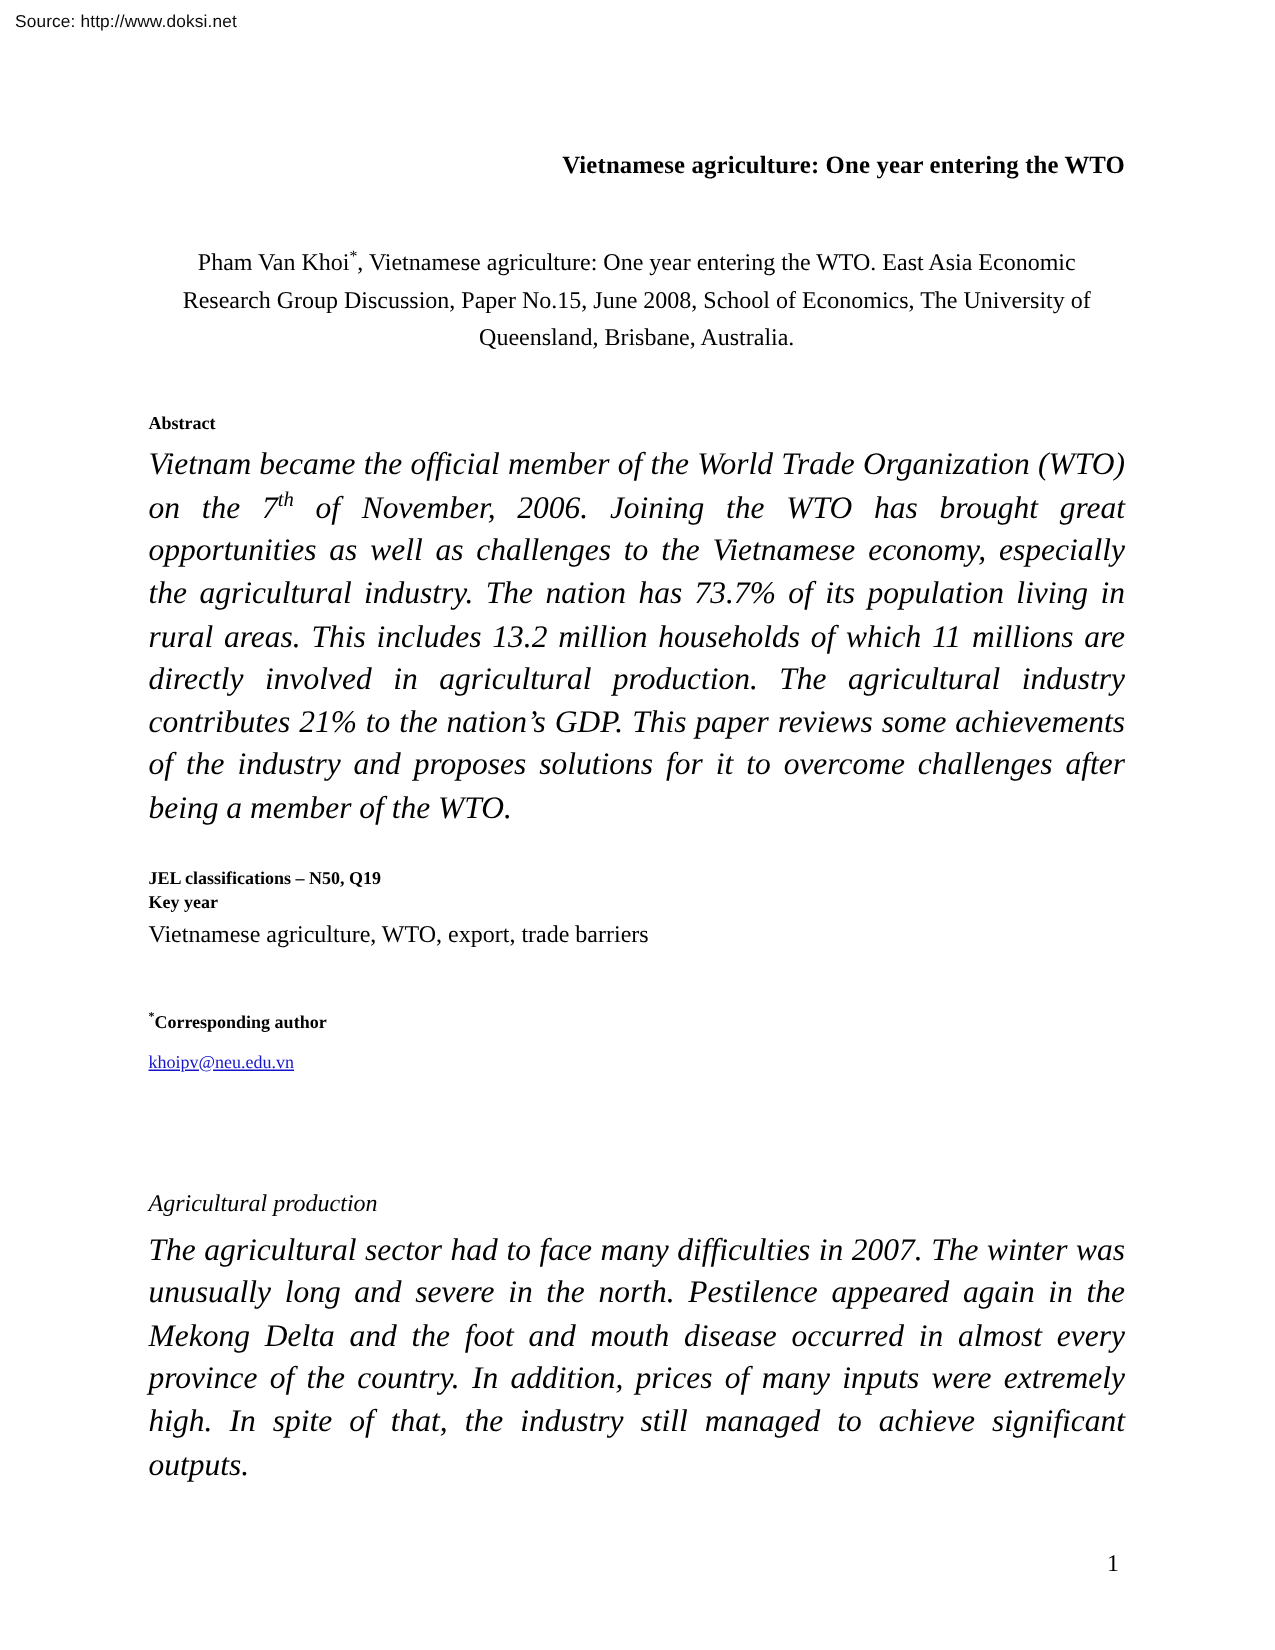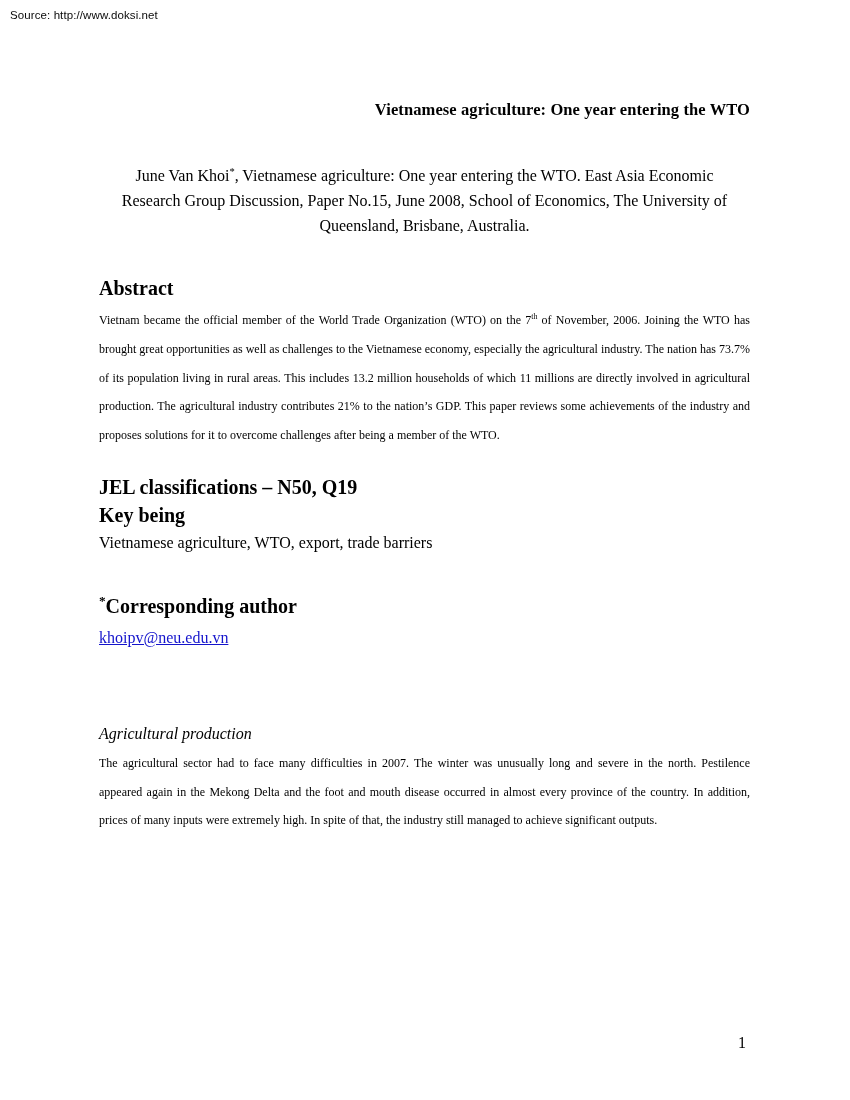--- a/index.html
+++ b/index.html
@@ -55,36 +55,37 @@
 
   .citation {
     margin-top: 42px;
     text-align: center;
     font-size: 16px;
     line-height: 1.58;
     padding: 0 18px;
   }
 
   .heading-bold {
-    font-size: 20px;
+    font-size: 12px;
     font-weight: bold;
     line-height: 1.4;
   }
 
   .heading-bold-italic {
     font-size: 16px;
     font-weight: normal;
     font-style: italic;
     line-height: 1.4;
   }
 
   .body-text {
-    font-size: 12px;
+    font-size: 21px;
     line-height: 28.6px;
     text-align: justify;
+    font-style: italic;
   }
 
   .plain-line {
     font-size: 16px;
     line-height: 28.6px;
   }
 
   .gap-abstract      { height: 36px; }
   .gap-section       { height: 30px; }
   .gap-small         { height: 4px; }
@@ -94,21 +95,21 @@
 
   sup {
     font-size: 0.66em;
     vertical-align: super;
     line-height: 0;
   }
 
   .email-link {
     color: #1414cc;
     text-decoration: underline;
-    font-size: 16px;
+    font-size: 12px;
     line-height: 28.6px;
     cursor: pointer;
   }
 
   .page-number {
     position: absolute;
     left: 738px;
     top: 1035px;
     font-size: 16px;
     line-height: 1;
@@ -119,38 +120,38 @@
 
 <div class="page">
 
   <div class="source-line">Source: http://www.doksi.net</div>
 
   <div class="content">
 
     <div class="doc-title">Vietnamese agriculture: One year entering the WTO</div>
 
     <div class="citation">
-      <span>June Van Khoi</span><sup>*</sup><span>, Vietnamese agriculture: One year entering the WTO. East Asia Economic Research Group Discussion, Paper No.15, June 2008, School of Economics, The University of Queensland, Brisbane, Australia.</span>
+      <span>Pham Van Khoi</span><sup>*</sup><span>, Vietnamese agriculture: One year entering the WTO. East Asia Economic Research Group Discussion, Paper No.15, June 2008, School of Economics, The University of Queensland, Brisbane, Australia.</span>
     </div>
 
     <div class="gap-abstract"></div>
 
     <div class="heading-bold">Abstract</div>
 
     <div class="gap-small"></div>
 
     <div class="body-text">
       <span>Vietnam became the official member of the World Trade Organization (WTO) on the 7</span><sup>th</sup><span> of November, 2006. Joining the WTO has brought great opportunities as well as challenges to the Vietnamese economy, especially the agricultural industry. The nation has 73.7% of its population living in rural areas. This includes 13.2 million households of which 11 millions are directly involved in agricultural production. The agricultural industry contributes 21% to the nation’s GDP. This paper reviews some achievements of the industry and proposes solutions for it to overcome challenges after being a member of the WTO.</span>
     </div>
 
     <div class="gap-medium"></div>
 
     <div class="heading-bold">JEL classifications – N50, Q19</div>
 
-    <div class="heading-bold">Key being</div>
+    <div class="heading-bold">Key year</div>
 
     <div class="plain-line">Vietnamese agriculture, WTO, export, trade barriers</div>
 
     <div class="gap-large"></div>
 
     <div class="heading-bold"><sup>*</sup><span>Corresponding author</span></div>
 
     <div class="gap-small"></div>
 
 

